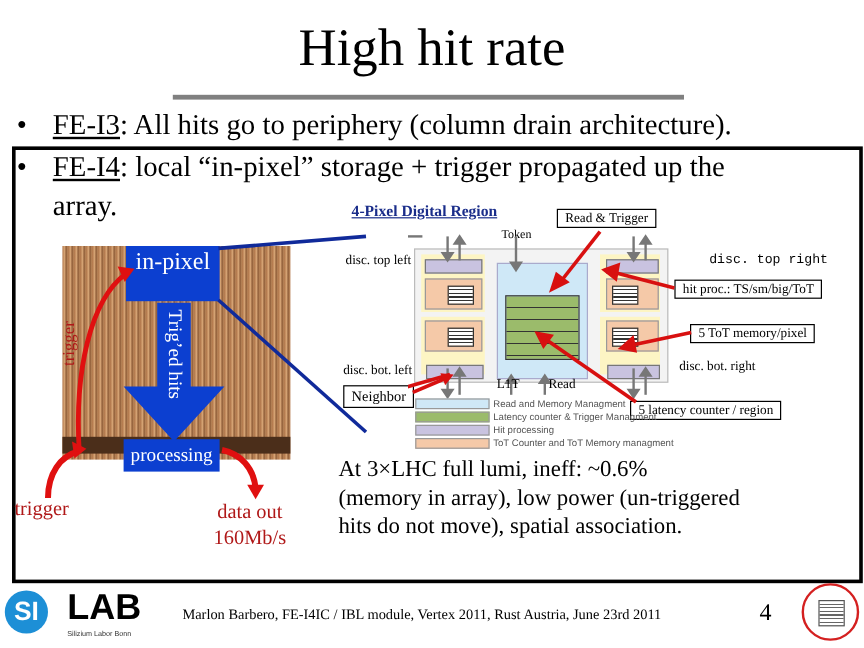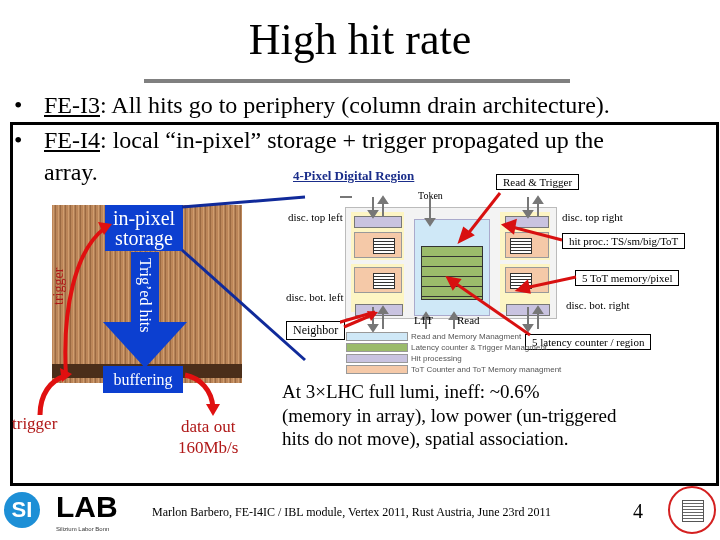--- a/index.html
+++ b/index.html
@@ -42,29 +42,28 @@
 <div class="abs bullet" style="left:8px; top:125px;">
   <span class="dot">•</span><span class="u">FE-I4</span><span>: local “in-pixel” storage + trigger propagated up the</span>
 </div>
 <div class="abs bullet" style="left:44px; top:157px;">array.</div>
 
 <div class="abs chip"></div>
 <div class="abs chip-strip"></div>
 
 <div class="abs bluebox" style="left:105px; top:205px; width:78px; height:46px; font-size:20px; line-height:20px; padding-top:3px; box-sizing:border-box;">
   <div>in-pixel</div>
-  <div>storage</div>
 </div>
 
 <svg class="abs" style="left:100px; top:252px;" width="90" height="116">
   <polygon points="31,0 59,0 59,70 87,70 45,116 3,70 31,70" fill="#0c3fd0"></polygon>
 </svg>
 <div class="abs" style="left:136px; top:258px; color:#fff; font-size:16px; writing-mode:vertical-rl; white-space:nowrap;">Trig’ed hits</div>
 
-<div class="abs bluebox" style="left:103px; top:366px; width:80px; height:27px; font-size:16px; line-height:27px;">buffering</div>
+<div class="abs bluebox" style="left:103px; top:366px; width:80px; height:27px; font-size:16px; line-height:27px;">processing</div>
 
 <svg class="abs" style="left:0; top:190px;" width="260" height="260">
   <path d="M40,225 C40,205 50,190 66,186" stroke="#e01010" stroke-width="5" fill="none"></path>
   <polygon points="72,184 60,178 62,192" fill="#e01010"></polygon>
   <path d="M66,186 C62,120 75,60 105,38" stroke="#e01010" stroke-width="4" fill="none"></path>
   <polygon points="112,34 98,32 104,45" fill="#e01010"></polygon>
   <path d="M185,185 C200,188 212,200 213,218" stroke="#e01010" stroke-width="5" fill="none"></path>
   <polygon points="206,214 220,214 213,226" fill="#e01010"></polygon>
 </svg>
 <div class="abs lbl-red" style="left:51px; top:305px; font-size:14px; transform:rotate(-90deg); transform-origin:left top;">trigger</div>
@@ -129,27 +128,27 @@
       <polygon points="110,124 118,124 114,118"></polygon>
     <line x1="188" y1="112" x2="188" y2="132"></line>
       <polygon points="184,130 192,130 188,136"></polygon>
     <line x1="198" y1="134" x2="198" y2="116"></line>
       <polygon points="194,118 202,118 198,112"></polygon>
     <line x1="0" y1="2" x2="12" y2="2" transform="translate(0,0)"></line>
   </g>
 </svg>
 
 <div class="abs small" style="left:288px; top:211px;">disc. top left</div>
-<div class="abs small" style="left:286px; top:291px;">disc. bot. left</div>
-<div class="abs small" style="left:562px; top:211px;">disc. top right</div>
+<div class="abs small" style="left:286px; top:303px;">disc. bot. left</div>
+<div class="abs small" style="left:591px; top:211px;font-family:Liberation Mono, monospace;">disc. top right</div>
 <div class="abs small" style="left:566px; top:299px;">disc. bot. right</div>
 <div class="abs small" style="left:414px; top:314px;">L1T</div>
 <div class="abs small" style="left:457px; top:314px;">Read</div>
 
-<div class="abs callout" style="left:496px; top:174px;">Read &amp; Trigger</div>
+<div class="abs callout" style="left:464px; top:174px;">Read &amp; Trigger</div>
 <div class="abs callout" style="left:562px; top:233px;">hit proc.: TS/sm/big/ToT</div>
 <div class="abs callout" style="left:575px; top:270px;">5 ToT memory/pixel</div>
 <div class="abs callout" style="left:286px; top:321px; font-size:12px;">Neighbor</div>
 <div class="abs callout" style="left:525px; top:334px;">5 latency counter / region</div>
 
 <svg class="abs" style="left:340px; top:185px;" width="260" height="160">
   <g stroke="#d81010" stroke-width="3" fill="#d81010">
     <line x1="160" y1="8" x2="127" y2="50"></line>
       <polygon points="120,56 124,44 132,50"></polygon>
     <line x1="222" y1="55" x2="172" y2="42"></line>

